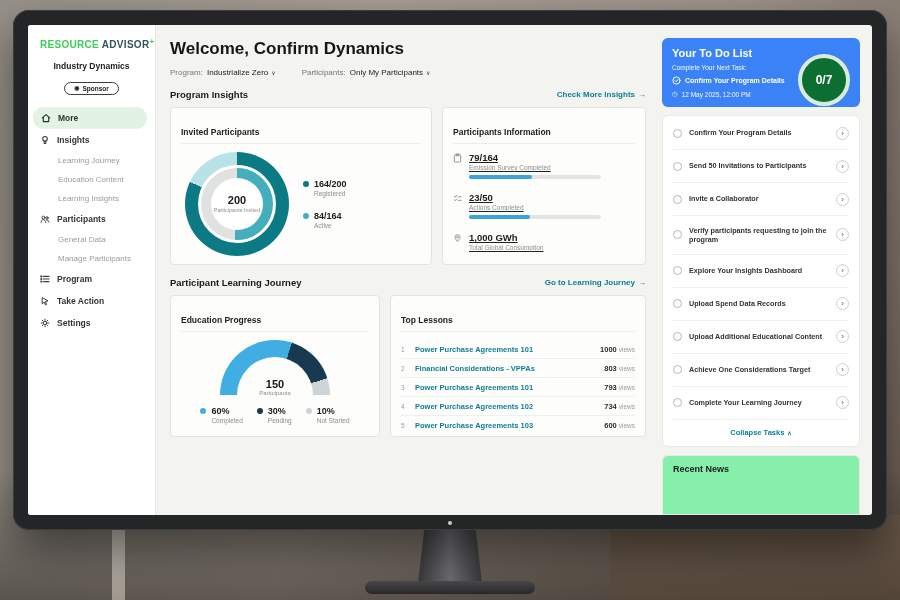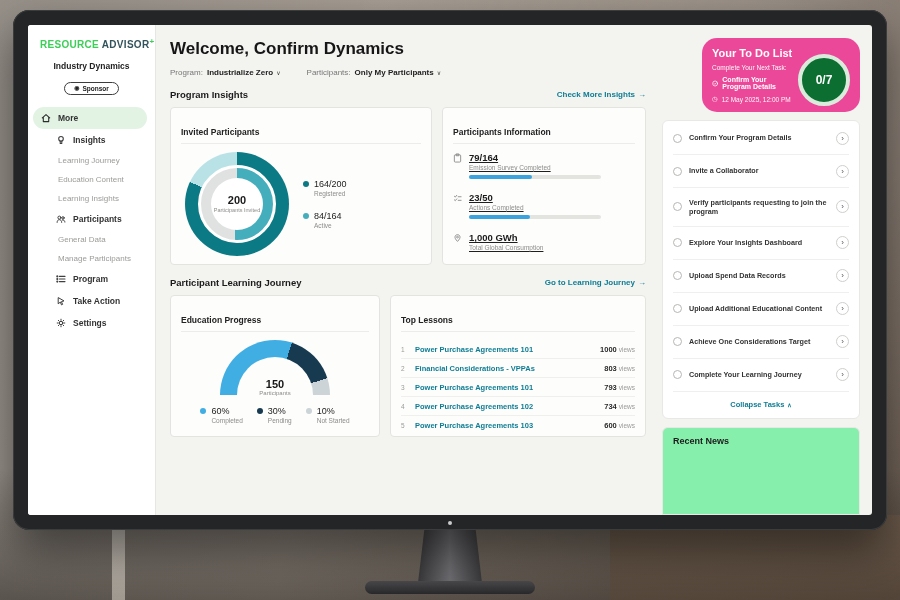--- a/index.html
+++ b/index.html
@@ -25,30 +25,30 @@
 
   
   .sidebar{ width:128px; background:#ffffff; border-right:1px solid #e6e6e3; padding-top:12px; flex-shrink:0; }
   .logo{ padding:0 12px; font-size:10px; font-weight:bold; letter-spacing:.3px; white-space:nowrap; }
   .logo .p1{ color:#3dcd58; } .logo .p2{ color:#33535c; } .logo .plus{ color:#3dcd58; font-size:8px; vertical-align:super; }
   .org{ text-align:center; font-size:8.5px; font-weight:bold; margin-top:11px; color:#222; }
   .badge-wrap{ text-align:center; margin-top:5px; }
   .sponsor{ display:inline-flex; align-items:center; gap:3px; border:1px solid #3c3c3c; border-radius:9px; padding:2px 9px; font-size:6.5px; font-weight:bold; color:#222; background:#fff; }
   .sponsor .s-ic{ font-size:6px; line-height:1; }
   .nav{ margin-top:12px; }
-  .nav-item{ display:flex; align-items:center; gap:7px; padding:6px 12px; font-size:8.5px; font-weight:bold; color:#333; cursor:pointer;margin-left:16px; }
+  .nav-item{ display:flex; align-items:center; gap:7px; padding:6px 12px; font-size:8.5px; font-weight:bold; color:#333; cursor:pointer; }
   .nav-item svg{ flex-shrink:0; }
   .nav-item.active{ background:#e2f3e4; border-radius:12px; margin:0 8px 0 5px; padding-left:8px; }
   .nav-sub{ padding:5px 12px 5px 30px; font-size:8px; color:#9b9b99; font-weight:normal; cursor:pointer; }
 
   
   .main{ flex:1; padding:14px 12px 0 14px; min-width:0; }
   .welcome{ font-size:17px; font-weight:bold; color:#161616; }
   .filters{ display:flex; gap:26px; margin-top:9px; font-size:8px; color:#777; align-items:center; }
-  .filters .fv{ font-weight:bold; color:#222; margin-left:4px; }
+  .filters .fv{ font-weight:normal; color:#222; margin-left:4px; }
   .filters .chev{ font-size:6px; color:#444; margin-left:3px; }
   .sec-head{ display:flex; justify-content:space-between; align-items:center; margin-top:12px; margin-bottom:7px; }
   .sec-title{ font-size:9.5px; font-weight:bold; color:#1b1b1b; }
   .sec-link{ font-size:8px; font-weight:bold; color:#0e7d94; cursor:pointer; }
   .sec-link .arr{ margin-left:3px; }
   .cards{ display:flex; gap:10px; }
   .card{ background:#fdfdfc; border:1px solid #e3e3e0; border-radius:4px; padding:19px 10px; }
   .card-title{ font-size:8.5px; font-weight:bold; color:#222; padding-bottom:6px; border-bottom:1px solid #ececea; margin-bottom:8px; }
 
   
@@ -57,21 +57,21 @@
   .donut{ width:104px; height:104px; border-radius:50%; display:flex; align-items:center; justify-content:center; }
   .donut-mid{ width:78px; height:78px; border-radius:50%; border:3px solid #fff; display:flex; align-items:center; justify-content:center; }
   .donut-hole{ width:52px; height:52px; border-radius:50%; background:#fff; display:flex; flex-direction:column; align-items:center; justify-content:center; text-align:center; }
   .donut-hole .dv{ font-size:11px; font-weight:bold; color:#1a1a1a; }
   .donut-hole .dl{ font-size:5.5px; color:#8c8c8a; margin-top:1px; line-height:1.2; }
   .legend-col{ display:flex; flex-direction:column; gap:14px; }
   .leg-item .dotrow{ display:flex; align-items:center; gap:5px; }
   .dot{ width:6px; height:6px; border-radius:50%; flex-shrink:0; }
   .dot-teal{ background:#0c7a85; } .dot-tealmid{ background:#45aebd; }
   .dot-blue{ background:#41aee3; } .dot-navy{ background:#173a50; } .dot-grayblue{ background:#ccd4d8; }
-  .leg-item .lv{ font-size:9px; font-weight:normal; color:#1c1c1c; }
+  .leg-item .lv{ font-size:9px; font-weight:bold; color:#1c1c1c; }
   .leg-item .ll{ font-size:6.5px; color:#8c8c8a; margin-left:11px; margin-top:1px; }
 
   
   .card-info{ flex:1; height:158px; }
   .stat{ display:flex; gap:7px; margin-bottom:13px;text-decoration:underline; }
   .stat svg{ margin-top:1px; flex-shrink:0; }
   .stat .sv{ font-size:9.5px; font-weight:bold; color:#1a1a1a; }
   .stat .sl{ font-size:6.5px; color:#8c8c8a; margin-top:1px; }
   .pbar{ width:132px; height:4px; background:#e3e3e0; border-radius:2px; margin-top:4px; }
   .pbar-fill{ height:4px; background:#3ba4de; border-radius:2px; }
@@ -90,21 +90,21 @@
   .card-lessons{ flex:1; height:142px; padding-bottom:2px; }
   .lesson-row{ display:flex; align-items:center; gap:7px; padding:4.5px 0; border-bottom:1px solid #efefed; }
   .lesson-row:last-child{ border-bottom:none; }
   .lesson-rank{ font-size:6.5px; color:#9a9a98; width:7px; flex-shrink:0; }
   .lesson-title{ flex:1; font-size:7.5px; font-weight:bold; color:#0e7d94; cursor:pointer; white-space:nowrap; overflow:hidden; }
   .lesson-views{ font-size:7.5px; font-weight:bold; color:#2b2b2b; }
   .lesson-views .vu{ font-weight:normal; color:#9a9a98; font-size:6.5px; margin-left:2px; }
 
   
   .rightcol{ width:214px; flex-shrink:0; padding:13px 12px 0 4px; display:flex; flex-direction:column; gap:8px; }
-  .todo-card{ position:relative; background:#ec4899; border-radius:15px; padding:9px 10px; color:#fff;margin-left:40px; }
+  .todo-card{ position:relative; background:#3b82f6; border-radius:6px; padding:9px 10px; color:#fff; }
   .todo-title{ font-size:11px; font-weight:bold; }
   .todo-sub{ font-size:6.5px; margin-top:5px; opacity:.95; }
   .todo-task{ display:flex; align-items:center; gap:4px; font-size:7px; font-weight:bold; margin-top:5px; padding-right:58px; }
   .todo-time{ display:flex; align-items:center; gap:4px; font-size:6.5px; margin-top:5px; opacity:.95; }
   .todo-counter{ position:absolute; right:10px; top:16px; width:52px; height:52px; border-radius:50%;
     background:#0c6e31; border:4px solid #d9ecdc; display:flex; align-items:center; justify-content:center;
     font-size:12px; font-weight:bold; color:#fff; }
   .tasks-card{ background:#fff; border:1px solid #e8e8e5; border-radius:6px; padding:1px 10px 4px; }
   .task-row{ display:flex; align-items:center; gap:7px; padding:9.5px 0; border-bottom:1px solid #efefed; cursor:pointer; }
   .task-check{ width:9px; height:9px; border:1px solid #b6b6b3; border-radius:50%; flex-shrink:0; }
@@ -381,20 +381,25 @@
 
         <div class="tasks-card">
           <div>
 
               <div class="task-row">
                 <span class="task-check"></span>
                 <span class="task-label">Confirm Your Program Details</span>
                 <span class="task-go"></span>
               </div>
 
+              <div class="task-row">
+                <span class="task-check"></span>
+                <span class="task-label">Send 50 Invitations to Participants</span>
+                <span class="task-go"></span>
+              </div>
 
               <div class="task-row">
                 <span class="task-check"></span>
                 <span class="task-label">Invite a Collaborator</span>
                 <span class="task-go"></span>
               </div>
 
               <div class="task-row">
                 <span class="task-check"></span>
                 <span class="task-label">Verify participants requesting to join the program</span>

